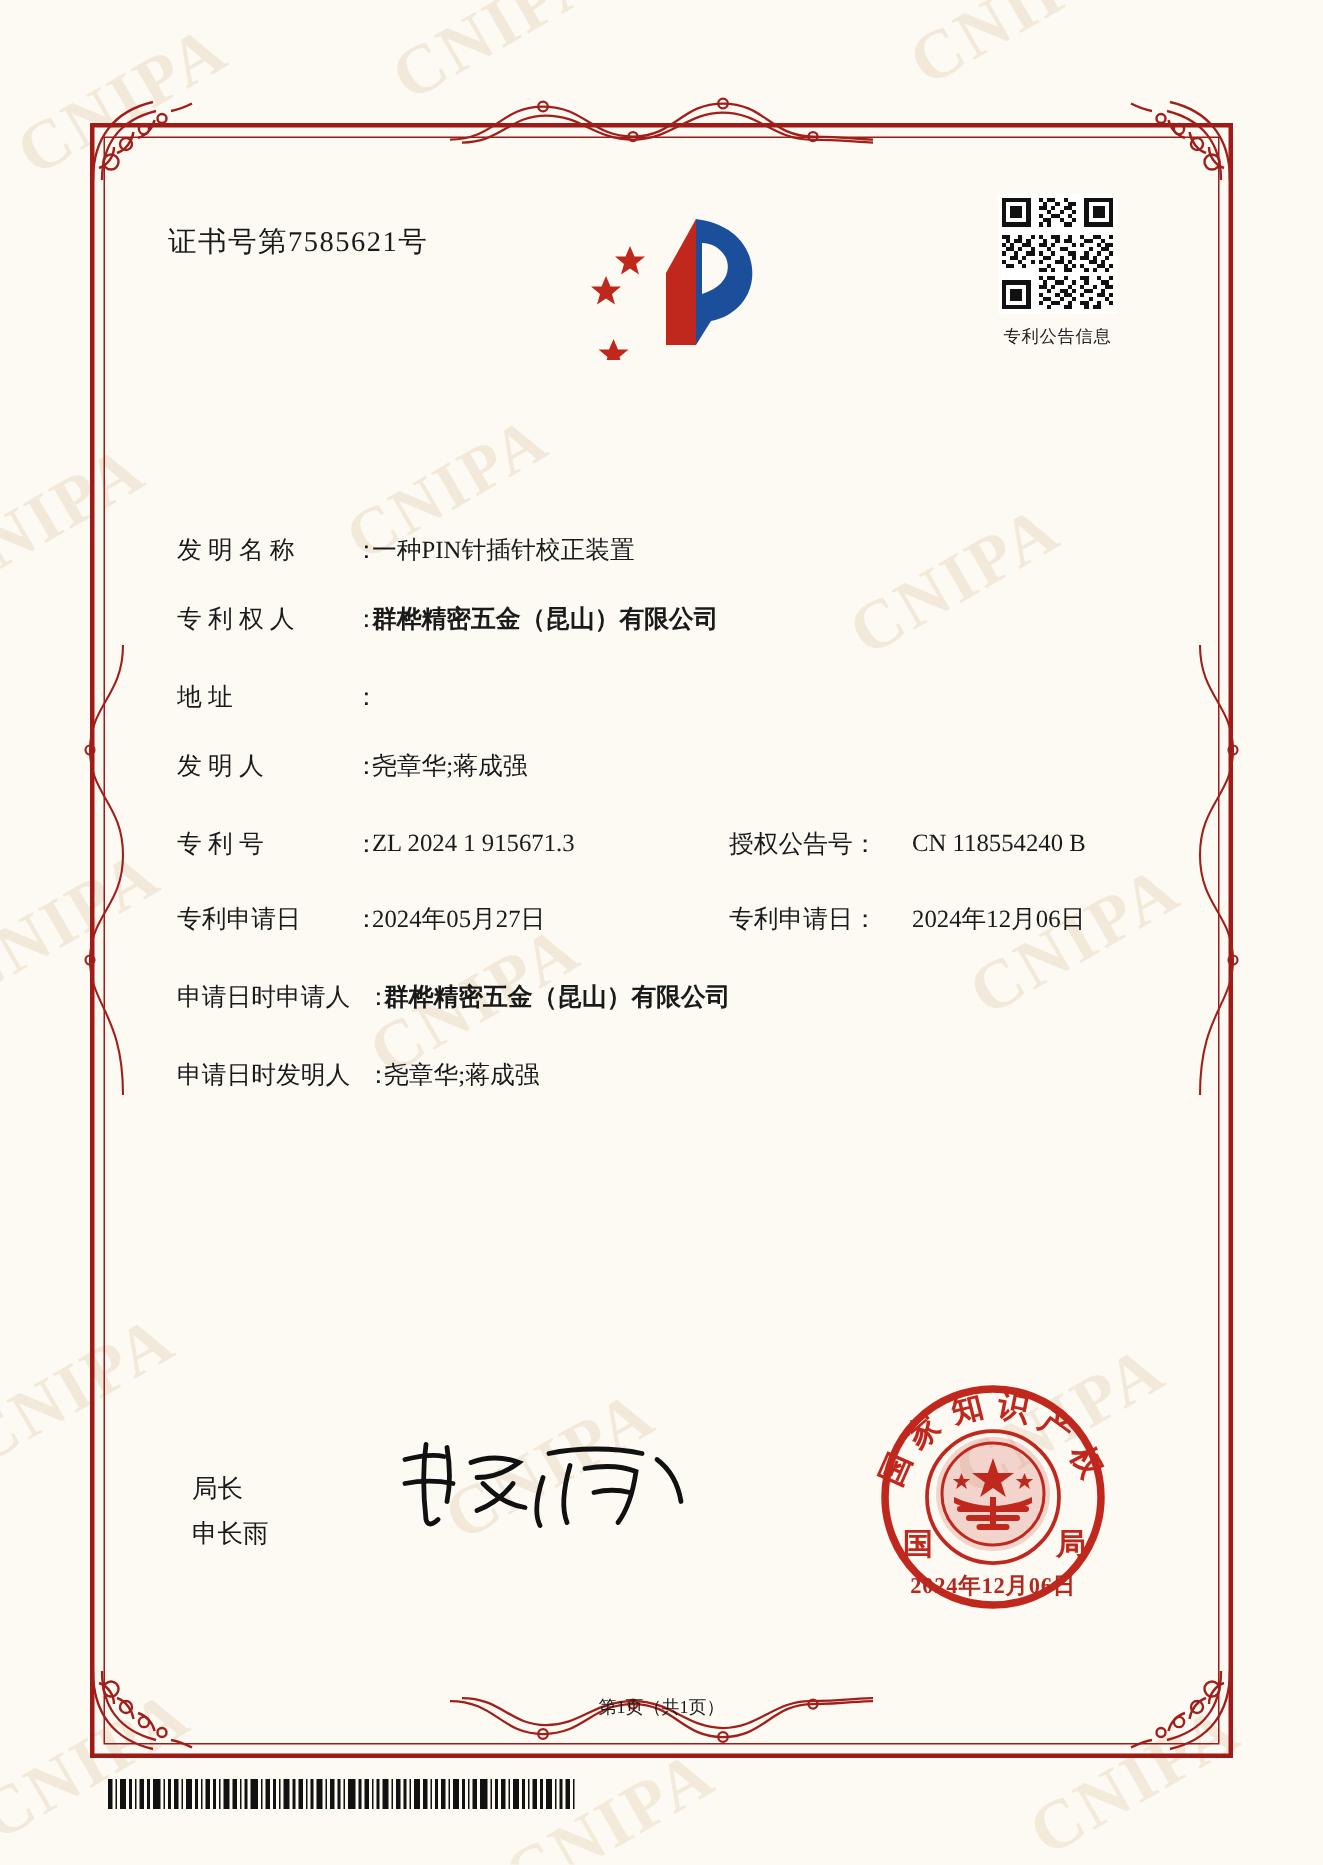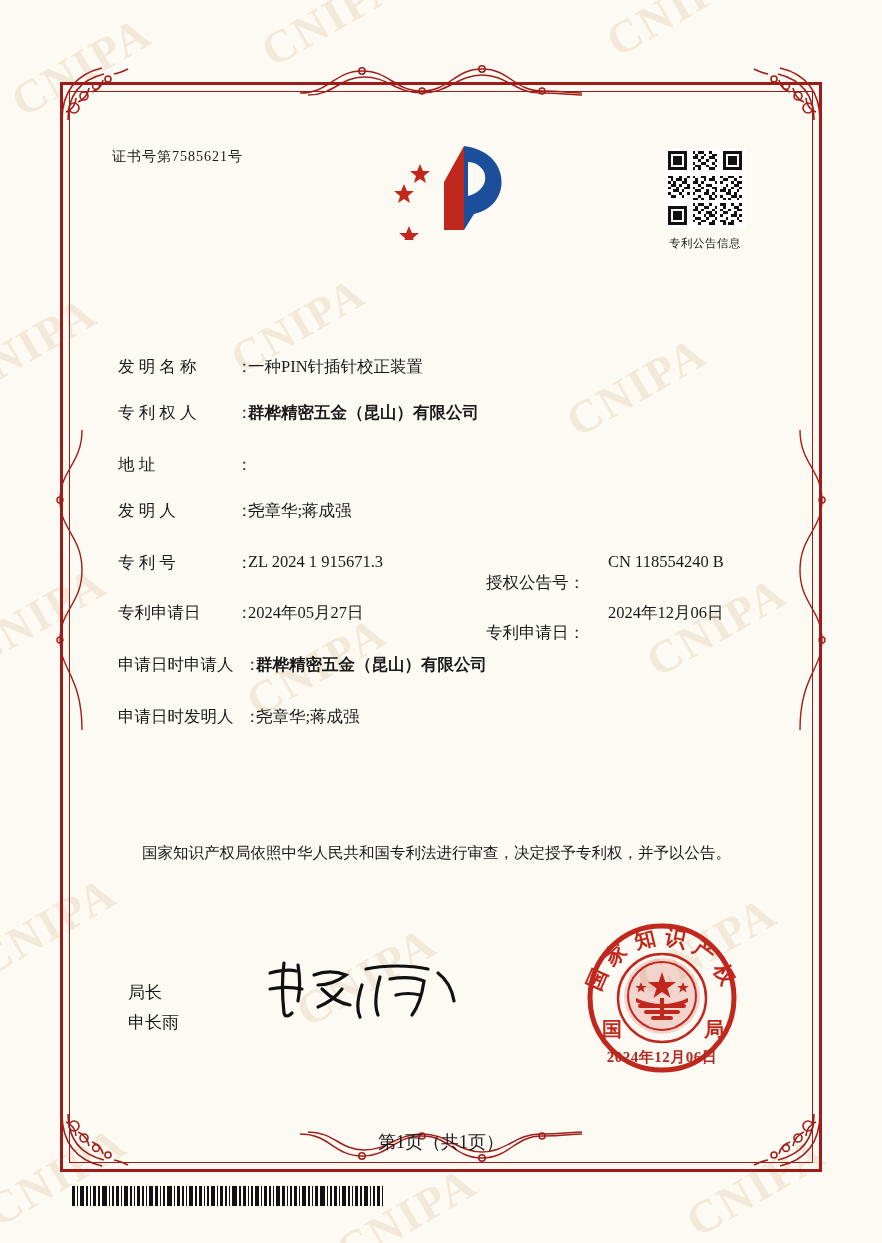--- a/index.html
+++ b/index.html
@@ -61,65 +61,65 @@
   .edge-bottom{position:absolute;left:300px;top:1130px;width:282px;height:34px;color:#a01f1b;transform:scaleY(-1);}
   .edge-bottom svg{width:100%;height:100%;display:block;}
   .edge-left{position:absolute;left:52px;top:430px;width:34px;height:300px;color:#a01f1b;}
   .edge-right{position:absolute;left:796px;top:430px;width:34px;height:300px;color:#a01f1b;transform:scaleX(-1);}
   .edge-left svg,.edge-right svg{width:100%;height:100%;display:block;}
 
   
   .content{position:absolute;left:0;top:0;width:882px;height:1243px;}
   .cert-no{
     position:absolute;left:112px;top:148px;
-    font-size:14px;letter-spacing:1px;
+    font-size:19px;letter-spacing:1px;
   }
   .logo{position:absolute;left:382px;top:140px;width:130px;height:100px;}
   .logo svg{width:100%;height:100%;display:block;}
 
-  .qr-wrap{position:absolute;left:663px;top:148px;width:84px;text-align:center;}
+  .qr-wrap{position:absolute;left:663px;top:129px;width:84px;text-align:center;}
   .qr{width:80px;height:80px;display:block;margin:0 auto;}
   .qr-label{font-size:11.5px;margin-top:8px;color:#222;letter-spacing:.5px;}
 
   .title{
     position:absolute;left:0;right:0;top:258px;text-align:center;
     font-size:46px;font-weight:700;letter-spacing:14px;
     color:#111;
     font-family:"Liberation Serif","DejaVu Serif",serif;
     text-indent:14px;
   }
 
   .fields{position:absolute;left:118px;top:356px;width:660px;font-size:16.5px;}
   .row{position:relative;height:46px;}
   .lbl{position:absolute;left:0;top:0;width:118px;white-space:nowrap;}
   .colon{position:absolute;left:118px;top:0;}
   .val{position:absolute;left:130px;top:0;white-space:nowrap;}
   .val.bold{font-weight:700;}
-  .rlbl{position:absolute;left:368px;top:0;white-space:nowrap;margin-top:20px;}
+  .rlbl{position:absolute;left:368px;top:0;white-space:nowrap;}
   .rval{position:absolute;left:490px;top:0;white-space:nowrap;}
 
   .para{
     position:absolute;left:112px;top:838px;width:660px;
     font-size:15.5px;line-height:30px;text-align:justify;
   }
   .para p{margin:0;}
   .para p.first{text-indent:30px;}
 
   .director{position:absolute;left:128px;top:978px;font-size:17px;line-height:30px;}
   .sign{position:absolute;left:262px;top:955px;width:210px;height:70px;}
   .sign svg{width:100%;height:100%;display:block;}
 
   .seal{position:absolute;left:572px;top:908px;width:180px;height:180px;}
   .seal svg{width:100%;height:100%;display:block;}
   .seal-date{
     position:absolute;left:572px;top:1048px;width:180px;text-align:center;
     font-size:15px;color:#b02a1f;font-weight:600;letter-spacing:.5px;
   }
 
-  .page-no{position:absolute;left:0;right:0;top:1130px;text-align:center;font-size:18px;}
+  .page-no{position:absolute;left:0;right:0;top:1130px;text-align:center;font-size:12px;}
 
   .barcode{position:absolute;left:72px;top:1186px;height:20px;display:flex;align-items:stretch;}
   .barcode i{display:block;background:#111;margin-right:2px;}
 </style>
 </head>
 <body>
 
 <div>
   <div class="wm wm1">CNIPA</div>
   <div class="wm wm2">CNIPA</div>
@@ -460,21 +460,20 @@
 
     <div class="row">
       <span class="lbl" style="width:126px">申请日时发明人</span>
       <span class="colon" style="left:126px">：</span>
       <span class="val" style="left:138px">尧章华;蒋成强</span>
     </div>
 
   </div>
 
   <div class="para">
-    <p class="first">国家知识产权局依照中华人民共和国专利法进行审查，决定授予专利权，并予以公告。</p>
   </div>
 
   <div class="director">
     <div>局长</div>
     <div>申长雨</div>
   </div>
 
   <div class="sign">
     <svg viewBox="0 0 210 70" fill="none" stroke="#111" stroke-width="3.2" stroke-linecap="round">
       <path d="M8 18 C16 16 26 14 34 16"></path>

